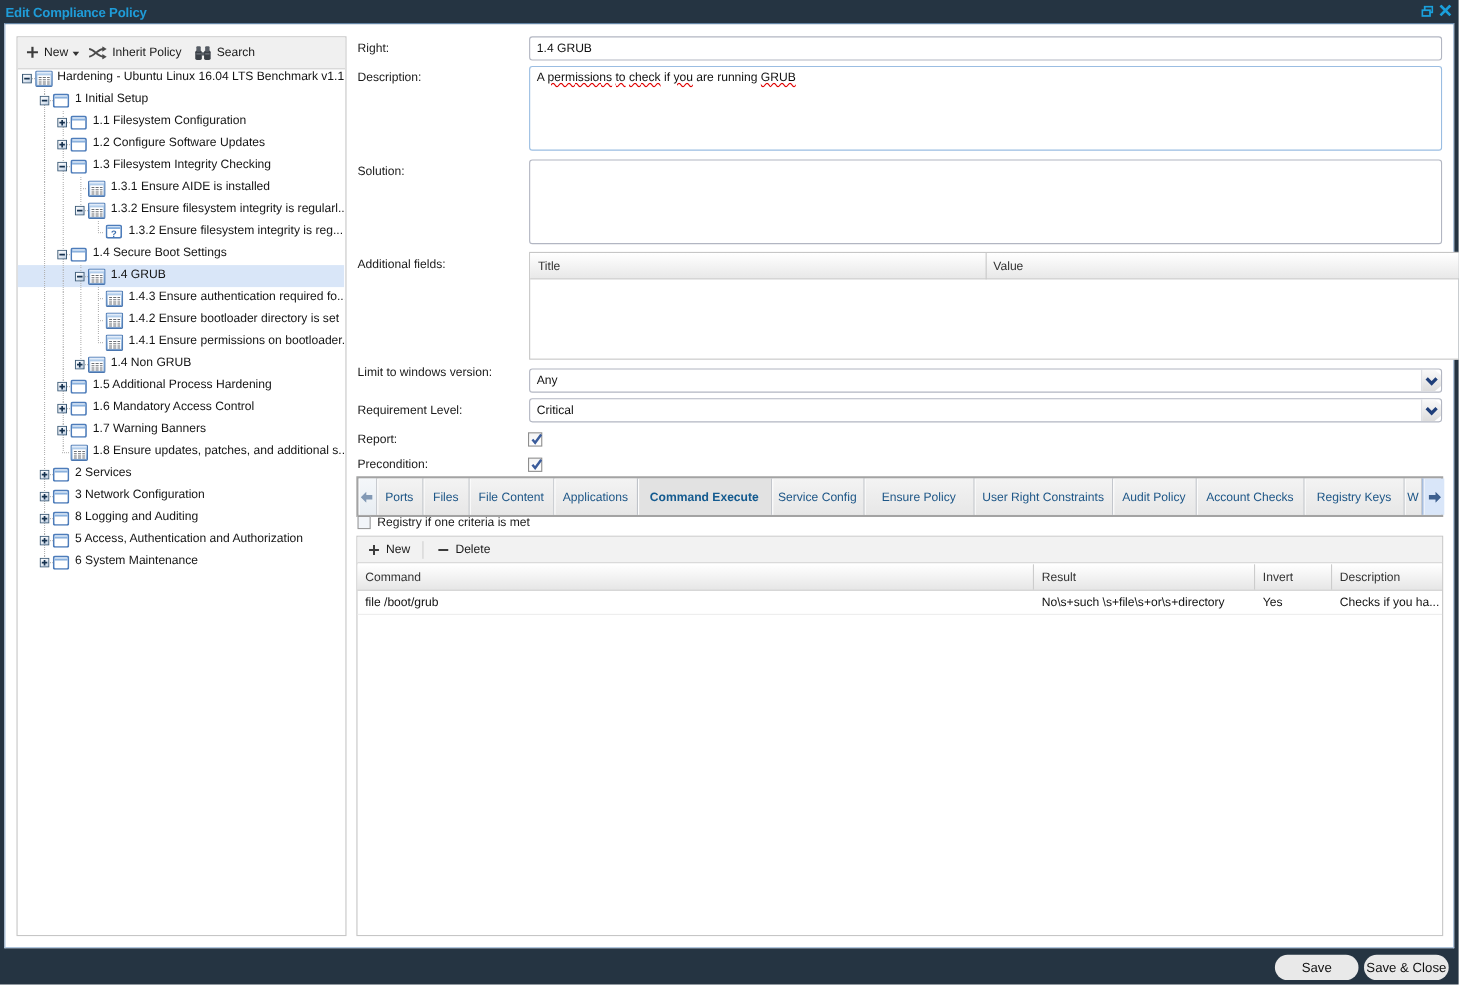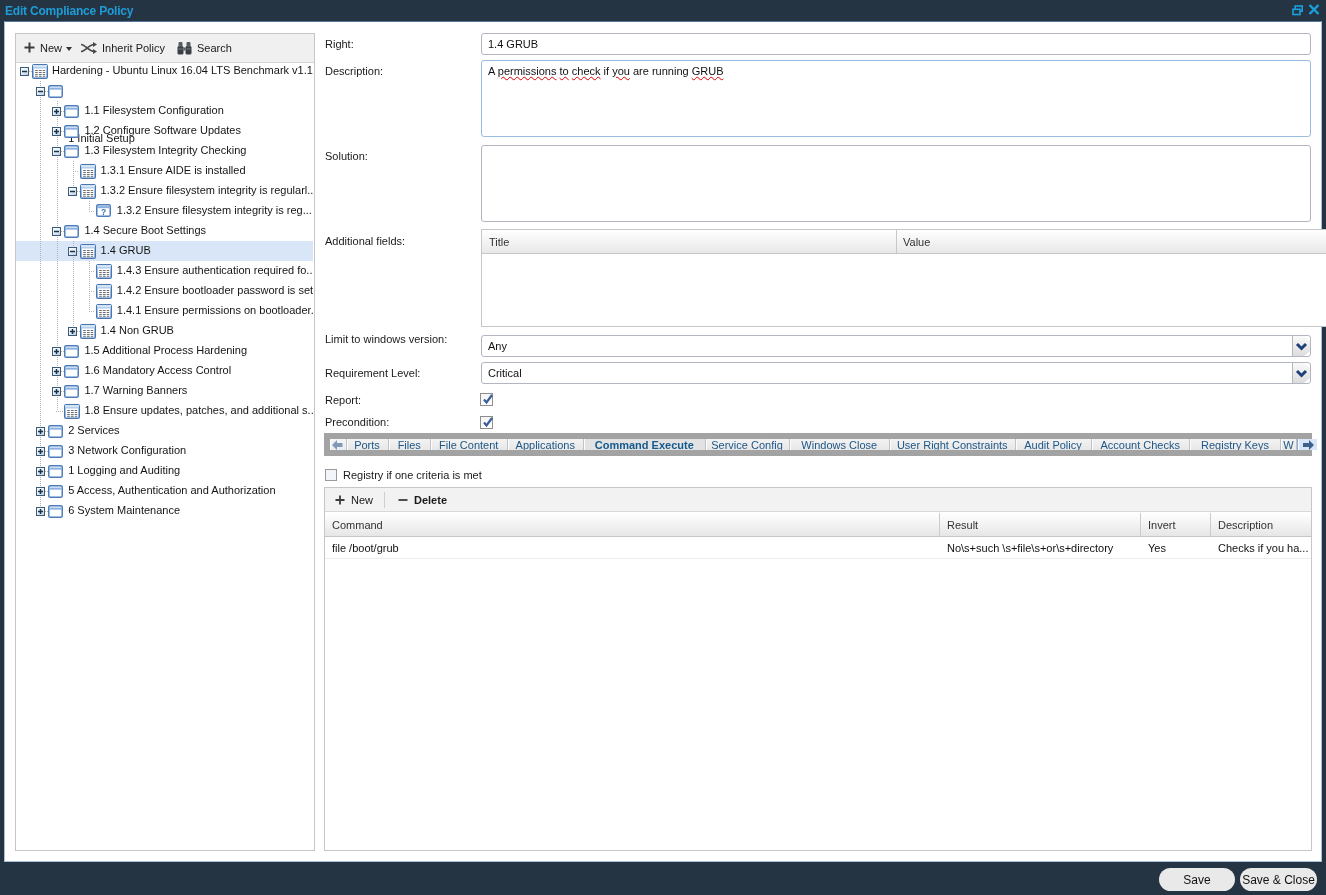--- a/index.html
+++ b/index.html
@@ -112,21 +112,21 @@
 <path d="M1.5 2 h12 v2.6 h-12 z" fill="url(#whg)"></path>
 <rect x="2" y="2.1" width="11" height="0.9" fill="#cfe0f4"></rect>
 <defs>
           <linearGradient id="whg" x1="0" y1="0" x2="0" y2="1">
             <stop offset="0" stop-color="#9cc0e8"></stop>
             <stop offset="1" stop-color="#7fa8d8"></stop>
           </linearGradient>
         </defs>
 </svg>
     </div>
-<div class="ttext" style="left:52.2px;top:23px;margin-top:48px;">1 Initial Setup</div>
+<div class="ttext" style="left:52.2px;top:23px;">1 Initial Setup</div>
 <div class="abs" style="left:35.9px;top:45.5px;width:9px;height:9px;">
       <svg width="9" height="9" viewBox="0 0 9 9">
         <rect x="0.5" y="0.5" width="8" height="8" fill="url(#exg)" stroke="#3c5a76"></rect>
         <line x1="2" y1="4.5" x2="7" y2="4.5" stroke="#16324f" stroke-width="1.5"></line>
         <line x1="4.5" y1="2" x2="4.5" y2="7" stroke="#16324f" stroke-width="1.5"></line>
         <defs>
           <linearGradient id="exg" x1="0" y1="0" x2="0.7" y2="1">
             <stop offset="0" stop-color="#ffffff"></stop>
             <stop offset="0.55" stop-color="#e8eef6"></stop>
             <stop offset="1" stop-color="#c2d2e4"></stop>
@@ -371,21 +371,21 @@
 </g>
 <defs>
           <linearGradient id="thg" x1="0" y1="0" x2="0" y2="1">
             <stop offset="0" stop-color="#cadef4"></stop>
             <stop offset="0.3" stop-color="#a9c7e8"></stop>
             <stop offset="1" stop-color="#84a9d4"></stop>
           </linearGradient>
         </defs>
 </svg>
     </div>
-<div class="ttext" style="left:100.8px;top:223px;">1.4.2 Ensure bootloader password is set</div>
+<div class="ttext" style="left:100.8px;top:223px;">1.4.2 Ensure bootloader directory is set</div>
 <div class="doth" style="left:72.8px;top:250px;width:6.5px;"></div>
 <div class="abs" style="left:80.3px;top:242.5px;">
       <svg width="16" height="15" viewBox="0 0 16 15">
 <rect x="0.5" y="0.5" width="15" height="14" rx="1" fill="url(#thg)" stroke="#4a76b0"></rect>
 <rect x="1.5" y="1.5" width="13" height="1.2" fill="#e4eefa"></rect>
 <rect x="2" y="4.5" width="12" height="8.7" fill="#ffffff"></rect>
 <g stroke="#6b6f75" stroke-width="1">
 <path d="M3.2 6.5 H5.8 M6.9 6.5 H9.7 M10.8 6.5 H13.2"></path>
 <path d="M3.2 8.5 H5.8 M6.9 8.5 H9.7 M10.8 8.5 H13.2"></path>
 <path d="M3.2 10.5 H5.8 M6.9 10.5 H9.7 M10.8 10.5 H13.2"></path>
@@ -625,21 +625,21 @@
 <path d="M1.5 2 h12 v2.6 h-12 z" fill="url(#whg)"></path>
 <rect x="2" y="2.1" width="11" height="0.9" fill="#cfe0f4"></rect>
 <defs>
           <linearGradient id="whg" x1="0" y1="0" x2="0" y2="1">
             <stop offset="0" stop-color="#9cc0e8"></stop>
             <stop offset="1" stop-color="#7fa8d8"></stop>
           </linearGradient>
         </defs>
 </svg>
     </div>
-<div class="ttext" style="left:52.2px;top:403px;">1 Logging and Auditing</div>
+<div class="ttext" style="left:52.2px;top:403px;">8 Logging and Auditing</div>
 <div class="abs" style="left:19.700000000000003px;top:425.5px;width:9px;height:9px;">
       <svg width="9" height="9" viewBox="0 0 9 9">
         <rect x="0.5" y="0.5" width="8" height="8" fill="url(#exg)" stroke="#3c5a76"></rect>
         <line x1="2" y1="4.5" x2="7" y2="4.5" stroke="#16324f" stroke-width="1.5"></line>
         <line x1="4.5" y1="2" x2="4.5" y2="7" stroke="#16324f" stroke-width="1.5"></line>
         <defs>
           <linearGradient id="exg" x1="0" y1="0" x2="0.7" y2="1">
             <stop offset="0" stop-color="#ffffff"></stop>
             <stop offset="0.55" stop-color="#e8eef6"></stop>
             <stop offset="1" stop-color="#c2d2e4"></stop>
@@ -722,33 +722,33 @@
     <svg class="abs" style="left:0px;top:-2px;" width="13" height="14" viewBox="0 0 13 14">
       <path d="M3 7.5 L5.5 10.5 L11 3" stroke="#3b5c9b" stroke-width="2.2" fill="none"></path>
     </svg>
   </div>
 <div class="lbl" style="left:325px;top:416px;">Precondition:</div>
 <div class="abs" style="left:480px;top:416px;width:13px;height:13px;box-sizing:border-box;border:1px solid #8e8e8e;background:linear-gradient(#f4f4f4,#fff);">
     <svg class="abs" style="left:0px;top:-2px;" width="13" height="14" viewBox="0 0 13 14">
       <path d="M3 7.5 L5.5 10.5 L11 3" stroke="#3b5c9b" stroke-width="2.2" fill="none"></path>
     </svg>
   </div>
-<div class="abs" style="left:324px;top:433px;width:988px;height:23px;box-sizing:border-box;border:6px solid #a3a3a3;background:#ececec;display:flex;">
+<div class="abs" style="left:324px;top:433px;width:988px;height:37px;box-sizing:border-box;border:2px solid #a3a3a3;background:#ececec;display:flex;">
 <div class="tabcell" style="width:16.5px;flex:none;background:linear-gradient(#f4f7fa,#e8edf2);">
       <svg width="11" height="10" viewBox="0 0 11 10">
         <path d="M5 0 L5 3 L10.5 3 L10.5 7 L5 7 L5 10 L0 5 Z" fill="#8299b5"></path>
       </svg>
     </div>
 <div class="tabcell" style="width:42px;flex:none;">Ports</div>
 <div class="tabcell" style="width:42.5px;flex:none;">Files</div>
 <div class="tabcell" style="width:76.5px;flex:none;">File Content</div>
 <div class="tabcell" style="width:76.5px;flex:none;">Applications</div>
 <div class="tabcell" style="width:121.5px;flex:none;background:#e2e2e2;font-weight:bold;color:#135a8f;">Command Execute</div>
 <div class="tabcell" style="width:84px;flex:none;">Service Config</div>
-<div class="tabcell" style="width:100.5px;flex:none;">Windows Close</div>
+<div class="tabcell" style="width:100.5px;flex:none;">Ensure Policy</div>
 <div class="tabcell" style="width:125.5px;flex:none;">User Right Constraints</div>
 <div class="tabcell" style="width:76px;flex:none;">Audit Policy</div>
 <div class="tabcell" style="width:98.5px;flex:none;">Account Checks</div>
 <div class="tabcell" style="width:91px;flex:none;">Registry Keys</div>
 <div class="tabcell" style="width:16px;flex:none;">W</div>
 <div class="tabcell" style="width:20px;flex:none;background:#d9e6f9;border-left:1px solid #8fabd4;border-right:none;">
       <svg width="12" height="10" viewBox="0 0 12 10">
         <path d="M7 0 L7 3 L1 3 L1 7 L7 7 L7 10 L12 5 Z" fill="#3e608f"></path>
       </svg>
     </div>
@@ -762,21 +762,21 @@
         <path d="M6 1.5 V10.5 M1.5 6 H10.5" stroke="#3c3c3c" stroke-width="1.8"></path>
       </svg>
     </div>
 <div class="lbl" style="left:26px;top:6px;">New</div>
 <div class="abs" style="left:59px;top:4px;width:1px;height:16px;background:#cfcfcf;"></div>
 <div class="abs" style="left:72px;top:6px;">
       <svg width="12" height="12" viewBox="0 0 12 12">
         <path d="M1.5 6 H10.5" stroke="#3c3c3c" stroke-width="1.8"></path>
       </svg>
     </div>
-<div class="lbl" style="left:89px;top:6px;font-weight:bold;">Delete</div>
+<div class="lbl" style="left:89px;top:6px;">Delete</div>
 <div class="abs" style="left:0;top:25px;right:0;height:24px;background:linear-gradient(#ffffff,#e6e6e6);border-bottom:1px solid #c6c6c6;box-sizing:border-box;">
 <div class="abs" style="left:614px;top:0;width:1px;height:23px;background:#cccccc;"></div>
 <div class="abs" style="left:815px;top:0;width:1px;height:23px;background:#cccccc;"></div>
 <div class="abs" style="left:885px;top:0;width:1px;height:23px;background:#cccccc;"></div>
 <div class="gh" style="left:0px;width:614px;">Command</div>
 <div class="gh" style="left:615px;width:200px;">Result</div>
 <div class="gh" style="left:816px;width:69px;">Invert</div>
 <div class="gh" style="left:886px;width:100px;">Description</div>
 </div>
 <div class="abs" style="left:0;top:49px;right:0;height:22px;border-bottom:1px solid #ededed;box-sizing:border-box;">

